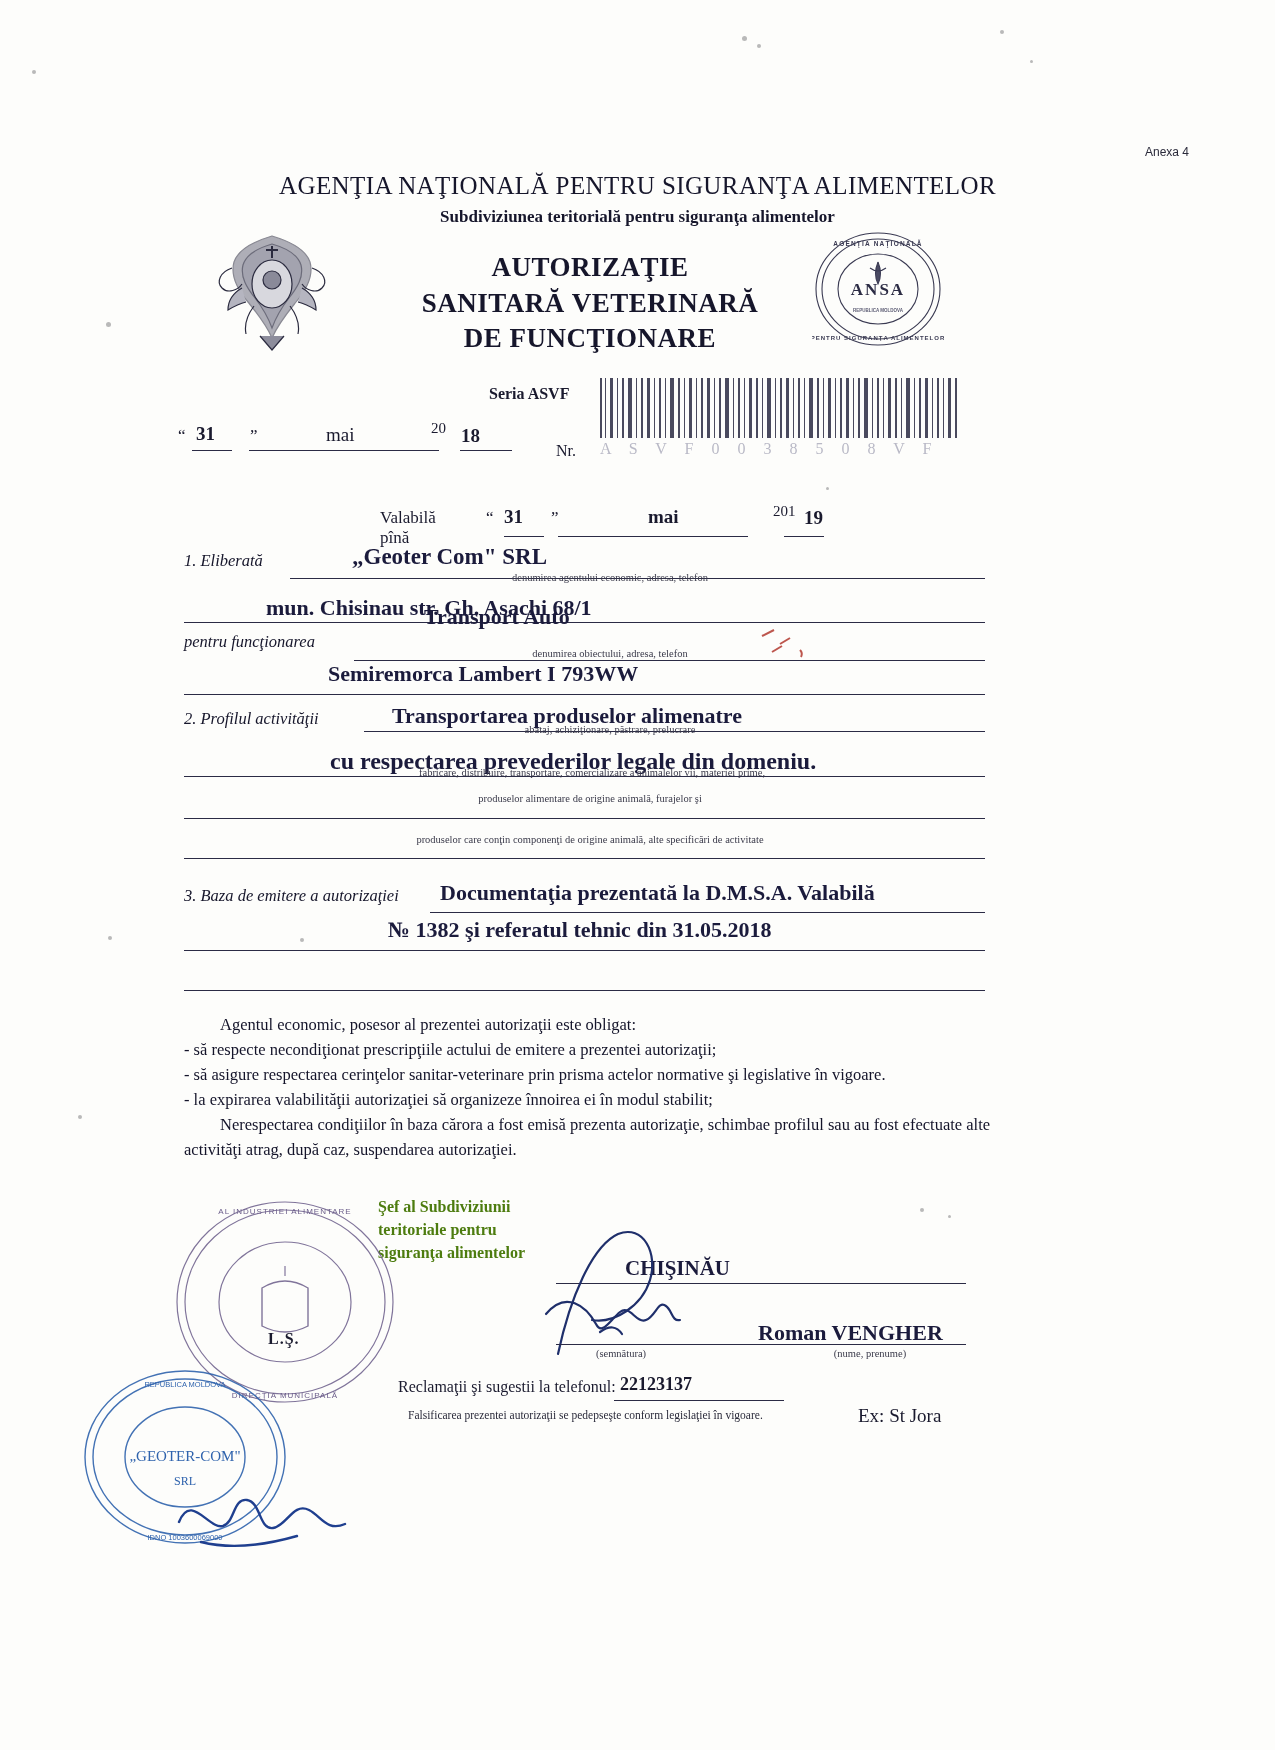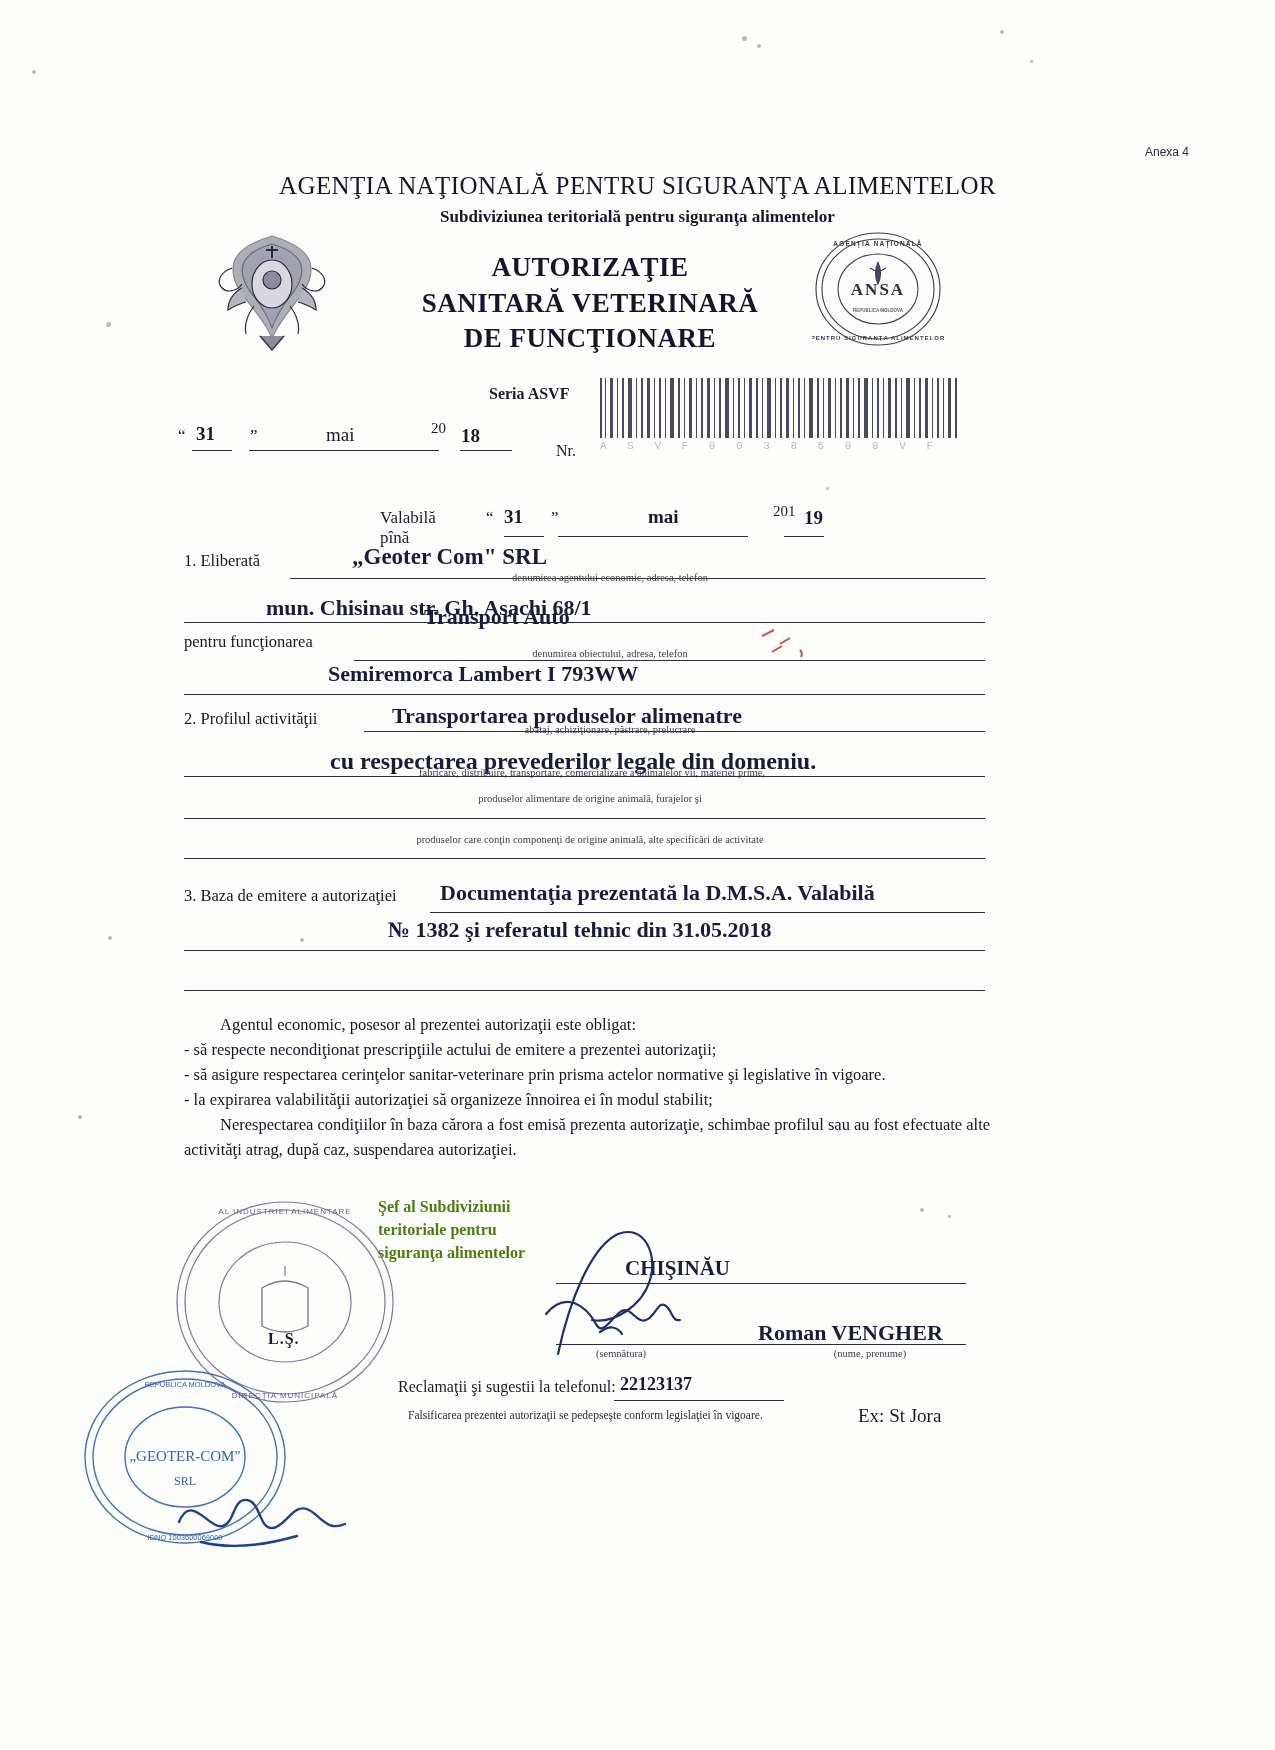--- a/index.html
+++ b/index.html
@@ -32,42 +32,42 @@
     font-size:27px;font-weight:bold;line-height:1.32;letter-spacing:.5px;color:#16162b;
   }
 
   
   .coat{position:absolute;left:212px;top:228px;width:120px;height:130px;}
   
   .seal-ansa{position:absolute;left:812px;top:228px;width:132px;height:122px;font-weight:bold;}
 
   .seria{position:absolute;left:489px;top:385px;font-size:16px;font-weight:bold;}
   .barcode{position:absolute;left:598px;top:378px;width:365px;height:60px;}
-  .barcode-text{position:absolute;left:600px;top:440px;font-size:11px;letter-spacing:7px;color:#b9b9c6;font-family:Liberation Mono, monospace;}
+  .barcode-text{position:absolute;left:600px;top:440px;font-size:16px;letter-spacing:7px;color:#b9b9c6;font-family:Liberation Serif, serif;}
   .nr{position:absolute;left:556px;top:442px;font-size:16px;}
 
   .datarow{position:absolute;left:178px;top:418px;width:470px;height:34px;font-size:17px;}
   .datarow .q{position:absolute;left:0;top:8px;}
   .datarow .d1{position:absolute;left:18px;top:5px;font-size:19px;font-weight:bold;font-family:"Liberation Serif",serif;}
   .datarow .q2{position:absolute;left:72px;top:8px;}
   .datarow .mon{position:absolute;left:148px;top:6px;font-size:19px;}
   .datarow .yr{position:absolute;left:253px;top:2px;font-size:15px;}
   .datarow .yr2{position:absolute;left:283px;top:7px;font-size:19px;font-weight:bold;}
   .uline{position:absolute;border-bottom:1.3px solid #2b2b45;}
 
   .valab{position:absolute;left:380px;top:505px;font-size:17px;}
   .valab .v1{position:absolute;left:0;top:3px;}
   .valab .q{position:absolute;left:106px;top:3px;}
   .valab .d{position:absolute;left:124px;top:1px;font-size:19px;font-weight:bold;}
   .valab .q2{position:absolute;left:171px;top:3px;}
   .valab .m{position:absolute;left:268px;top:1px;font-size:19px;font-weight:bold;}
   .valab .y{position:absolute;left:393px;top:-2px;font-size:15px;}
   .valab .y2{position:absolute;left:424px;top:2px;font-size:19px;font-weight:bold;}
 
-  .lbl{position:absolute;font-size:16.5px;color:#16162b;}
+  .lbl{position:absolute;font-size:16.5px;color:#16162b;font-style:italic;}
   .fill{position:absolute;font-family:"Liberation Serif",serif;font-weight:bold;color:#1b1b3c;}
   .hint{position:absolute;font-size:10.5px;color:#3a3a4a;text-align:center;}
 
   .para{position:absolute;font-size:16.5px;line-height:1.52;color:#14142a;}
 
   .sign-label{position:absolute;left:378px;top:1195px;font-size:16px;font-weight:bold;line-height:1.45;color:#4d7c0f;}
   .ls{position:absolute;left:268px;top:1330px;font-size:16px;font-weight:bold;letter-spacing:1px;}
   .stamp-vet{position:absolute;left:170px;top:1192px;width:230px;height:220px;}
   .stamp-blue{position:absolute;left:78px;top:1365px;width:215px;height:185px;}
   .signature{position:absolute;left:540px;top:1228px;width:200px;height:130px;}

